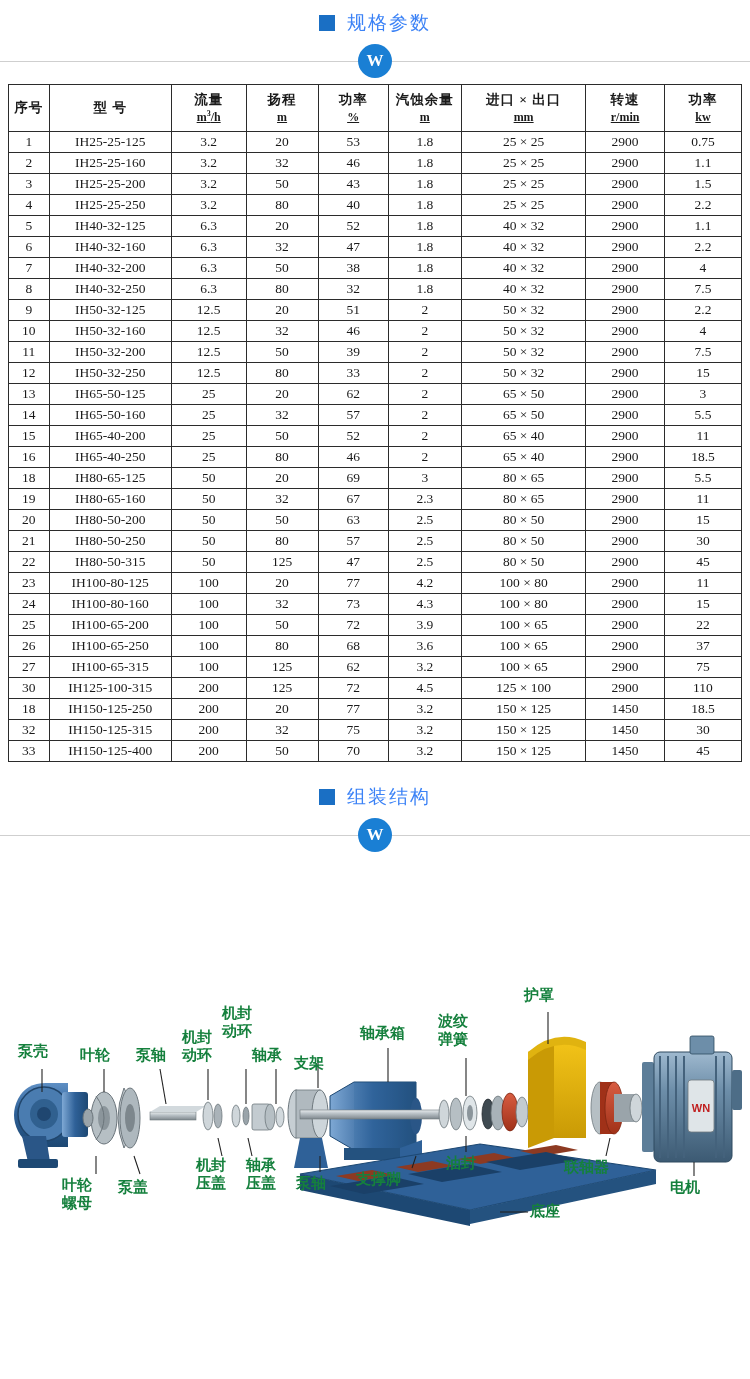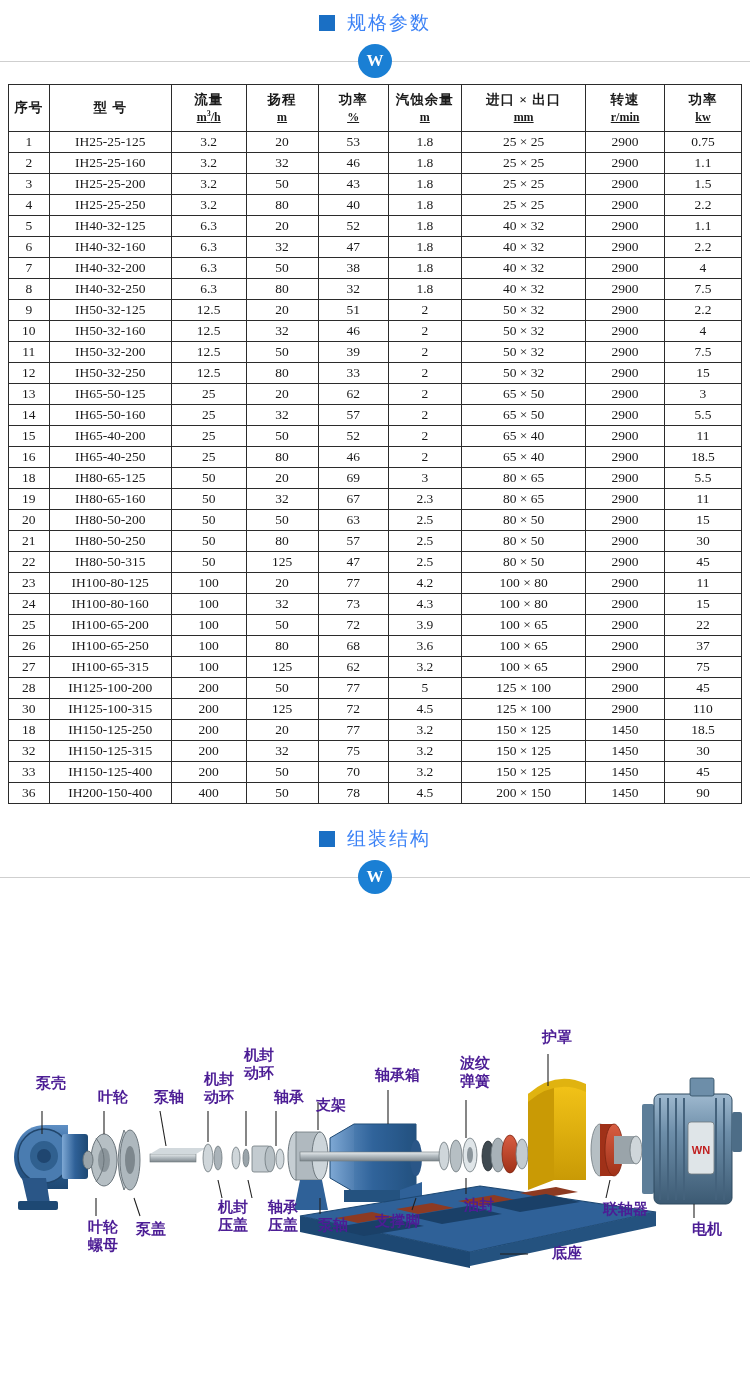--- a/index.html
+++ b/index.html
@@ -121,25 +121,25 @@
   .diagram {
     position: relative;
     width: 750px;
     height: 390px;
     margin-top: 4px;
   }
   .lbl {
     position: absolute;
     font-size: 15px;
     font-weight: bold;
-    color: #4c1d95;
+    color: #15803d;
     font-family: "Liberation Sans", sans-serif;
     line-height: 1.15;
     white-space: pre-line;
-    text-align: right;
+    text-align: left;
   }
   svg.parts { position: absolute; left: 0; top: 0; }
 </style>
 </head>
 <body>
 
 <div class="page">
 
   <div class="section-head">
     <div class="title-row">
@@ -448,31 +448,20 @@
             <td class="col-model">IH100-65-315</td>
             <td class="col-flow">100</td>
             <td class="col-head">125</td>
             <td class="col-pow">62</td>
             <td class="col-npsh">3.2</td>
             <td class="col-io">100 × 65</td>
             <td class="col-speed">2900</td>
             <td class="col-kw">75</td>
           </tr>
           <tr>
-            <td class="col-idx">28</td>
-            <td class="col-model">IH125-100-200</td>
-            <td class="col-flow">200</td>
-            <td class="col-head">50</td>
-            <td class="col-pow">77</td>
-            <td class="col-npsh">5</td>
-            <td class="col-io">125 × 100</td>
-            <td class="col-speed">2900</td>
-            <td class="col-kw">45</td>
-          </tr>
-          <tr>
             <td class="col-idx">30</td>
             <td class="col-model">IH125-100-315</td>
             <td class="col-flow">200</td>
             <td class="col-head">125</td>
             <td class="col-pow">72</td>
             <td class="col-npsh">4.5</td>
             <td class="col-io">125 × 100</td>
             <td class="col-speed">2900</td>
             <td class="col-kw">110</td>
           </tr>
@@ -501,31 +490,20 @@
           <tr>
             <td class="col-idx">33</td>
             <td class="col-model">IH150-125-400</td>
             <td class="col-flow">200</td>
             <td class="col-head">50</td>
             <td class="col-pow">70</td>
             <td class="col-npsh">3.2</td>
             <td class="col-io">150 × 125</td>
             <td class="col-speed">1450</td>
             <td class="col-kw">45</td>
-          </tr>
-          <tr>
-            <td class="col-idx">36</td>
-            <td class="col-model">IH200-150-400</td>
-            <td class="col-flow">400</td>
-            <td class="col-head">50</td>
-            <td class="col-pow">78</td>
-            <td class="col-npsh">4.5</td>
-            <td class="col-io">200 × 150</td>
-            <td class="col-speed">1450</td>
-            <td class="col-kw">90</td>
           </tr>
         </tbody>
     </table>
   </div>
 
   <div class="section-head" style="padding-top:22px;">
     <div class="title-row">
       <span class="blue-square"></span>
       <span class="section-title">组装结构</span>
     </div>
@@ -711,21 +689,21 @@
         <line x1="416" y1="300" x2="412" y2="312"></line>
         <line x1="466" y1="202" x2="466" y2="240"></line>
         <line x1="466" y1="280" x2="466" y2="296"></line>
         <line x1="548" y1="156" x2="548" y2="188"></line>
         <line x1="610" y1="282" x2="606" y2="300"></line>
         <line x1="694" y1="306" x2="694" y2="320"></line>
         <line x1="500" y1="356" x2="528" y2="356"></line>
       </g>
     </svg>
 
-    <div class="lbl" style="left:18px; top:176px; width:48px;">泵壳</div>
+    <div class="lbl" style="left:18px; top:186px; width:48px;">泵壳</div>
     <div class="lbl" style="left:80px; top:190px; width:48px;">叶轮</div>
     <div class="lbl" style="left:62px; top:320px; width:56px;">叶轮
 螺母</div>
     <div class="lbl" style="left:118px; top:322px; width:48px;">泵盖</div>
     <div class="lbl" style="left:136px; top:190px; width:48px;">泵轴</div>
     <div class="lbl" style="left:182px; top:172px; width:52px;">机封
 动环</div>
     <div class="lbl" style="left:222px; top:148px; width:52px;">机封
 动环</div>
     <div class="lbl" style="left:196px; top:300px; width:52px;">机封

